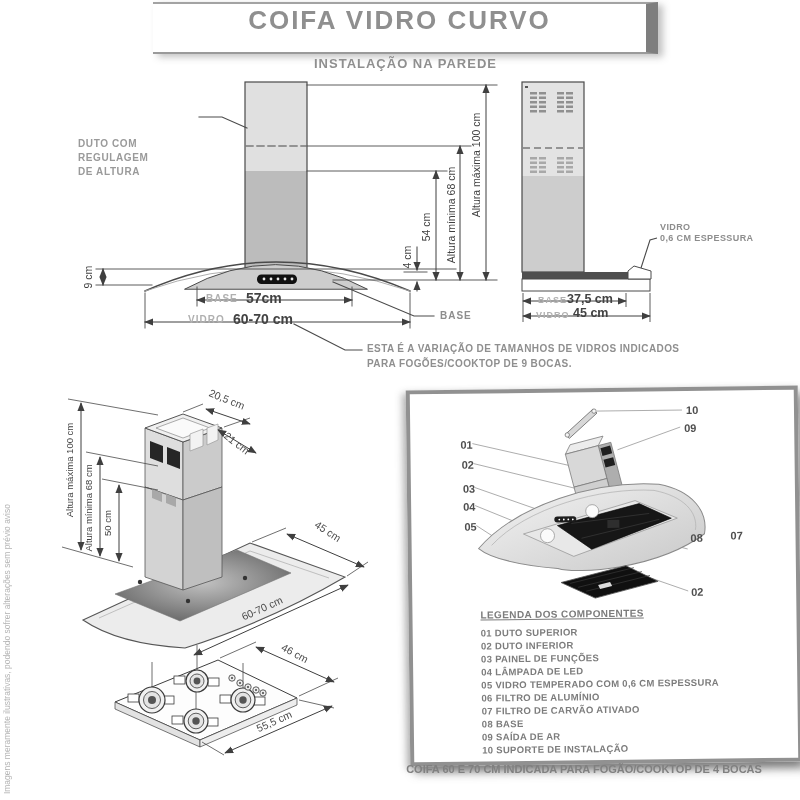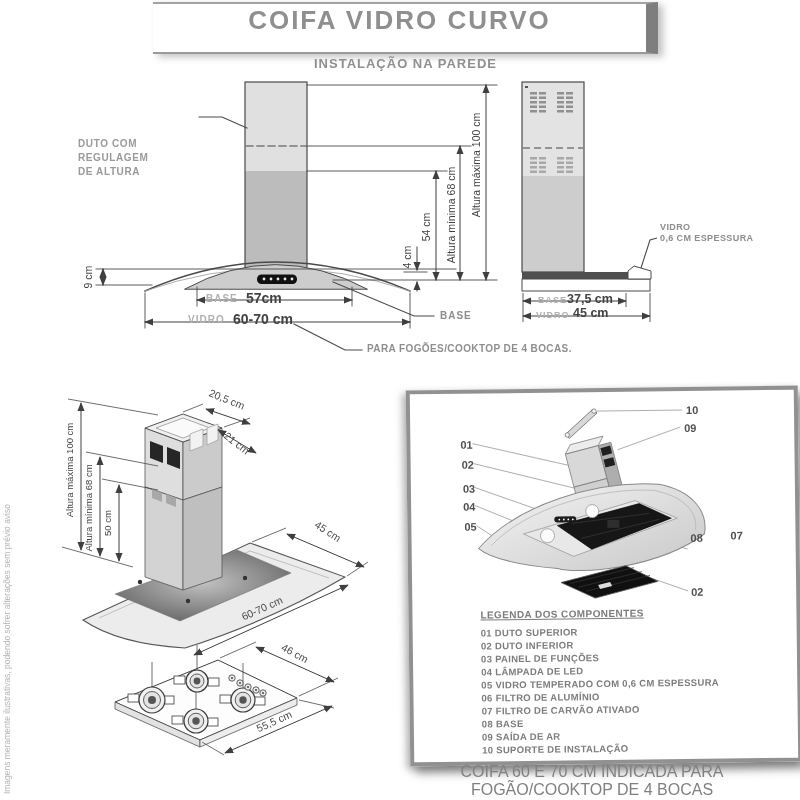--- a/index.html
+++ b/index.html
@@ -27,21 +27,21 @@
          border:4px solid #919191;transform:rotate(-0.7deg);
          box-shadow:5px 7px 10px rgba(70,70,70,.55), -4px 3px 7px rgba(70,70,70,.35);}
   .callout-num{position:absolute;font-size:11px;font-weight:bold;color:#4f4f4f;}
   .legend-item{position:absolute;left:68px;font-size:9.5px;font-weight:bold;color:#7c7c7c;
                letter-spacing:.3px;white-space:nowrap;}
   #legend-title{position:absolute;left:68px;top:216px;font-size:10px;font-weight:bold;color:#7c7c7c;
                 text-decoration:underline;letter-spacing:.4px;}
   #watermark{position:absolute;left:2px;bottom:6px;writing-mode:vertical-rl;transform:rotate(180deg);
              font-size:8.5px;color:#b4b4b4;}
   #dim-caption{left:57px;top:752px;font-size:11px;line-height:13px;font-weight:bold;color:#8c8c8c;}
-  #bottom-note{left:400px;top:763px;width:384px;text-align:center;font-size:16px;font-weight:normal;color:#808080;}
+  #bottom-note{left:392px;top:763px;width:384px;text-align:center;font-size:11px;font-weight:bold;color:#808080;}
   svg{position:absolute;left:0;top:0;}
 </style>
 </head>
 <body>
 
 <div id="page">
 
   <svg width="800" height="800" viewBox="0 0 800 800">
     <defs>
       <marker id="mA" viewBox="0 0 10 10" refX="9" refY="5" markerWidth="9" markerHeight="9" orient="auto-start-reverse" markerUnits="userSpaceOnUse">
@@ -283,21 +283,22 @@
   <div class="lab" style="left:660px;top:222px;font-size:9px;line-height:11px;letter-spacing:.4px;color:#8d8d8d;">
     <div>VIDRO</div>
     <div>0,6 CM ESPESSURA</div>
   </div>
   <div class="lab" style="left:538px;top:295px;font-size:9px;letter-spacing:1px;color:#b0b0b0;">BASE</div>
   <div class="lab dk" style="left:567px;top:292px;font-size:12.5px;">37,5 cm</div>
   <div class="lab" style="left:536px;top:310px;font-size:9px;letter-spacing:1px;color:#b0b0b0;">VIDRO</div>
   <div class="lab dk" style="left:573px;top:306px;font-size:12.5px;">45 cm</div>
 
   <div class="abs note" style="left:367px;top:341px;">
-    <div>PARA FOGÕES/COOKTOP DE 4 BOCAS.</div>
+    <div>ESTA É A VARIAÇÃO DE TAMANHOS DE VIDROS INDICADOS</div>
+    <div>PARA FOGÕES/COOKTOP DE 9 BOCAS.</div>
   </div>
 
   <div class="vlab" style="left:69px;top:470px;font-size:9.5px;">Altura máxima 100 cm</div>
   <div class="vlab" style="left:88px;top:508px;font-size:9.5px;">Altura mínima 68 cm</div>
   <div class="vlab" style="left:107px;top:523px;font-size:9.5px;">50 cm</div>
   <div class="dlab" style="left:227px;top:399px;transform:translate(-50%,-50%) rotate(22deg);">20,5 cm</div>
   <div class="dlab" style="left:237px;top:443px;transform:translate(-50%,-50%) rotate(38deg);">21 cm</div>
   <div class="dlab" style="left:328px;top:531px;transform:translate(-50%,-50%) rotate(33deg);">45 cm</div>
   <div class="dlab" style="left:262px;top:608px;transform:translate(-50%,-50%) rotate(-24deg);">60-70 cm</div>
   <div class="dlab" style="left:295px;top:653px;transform:translate(-50%,-50%) rotate(28deg);">46 cm</div>

